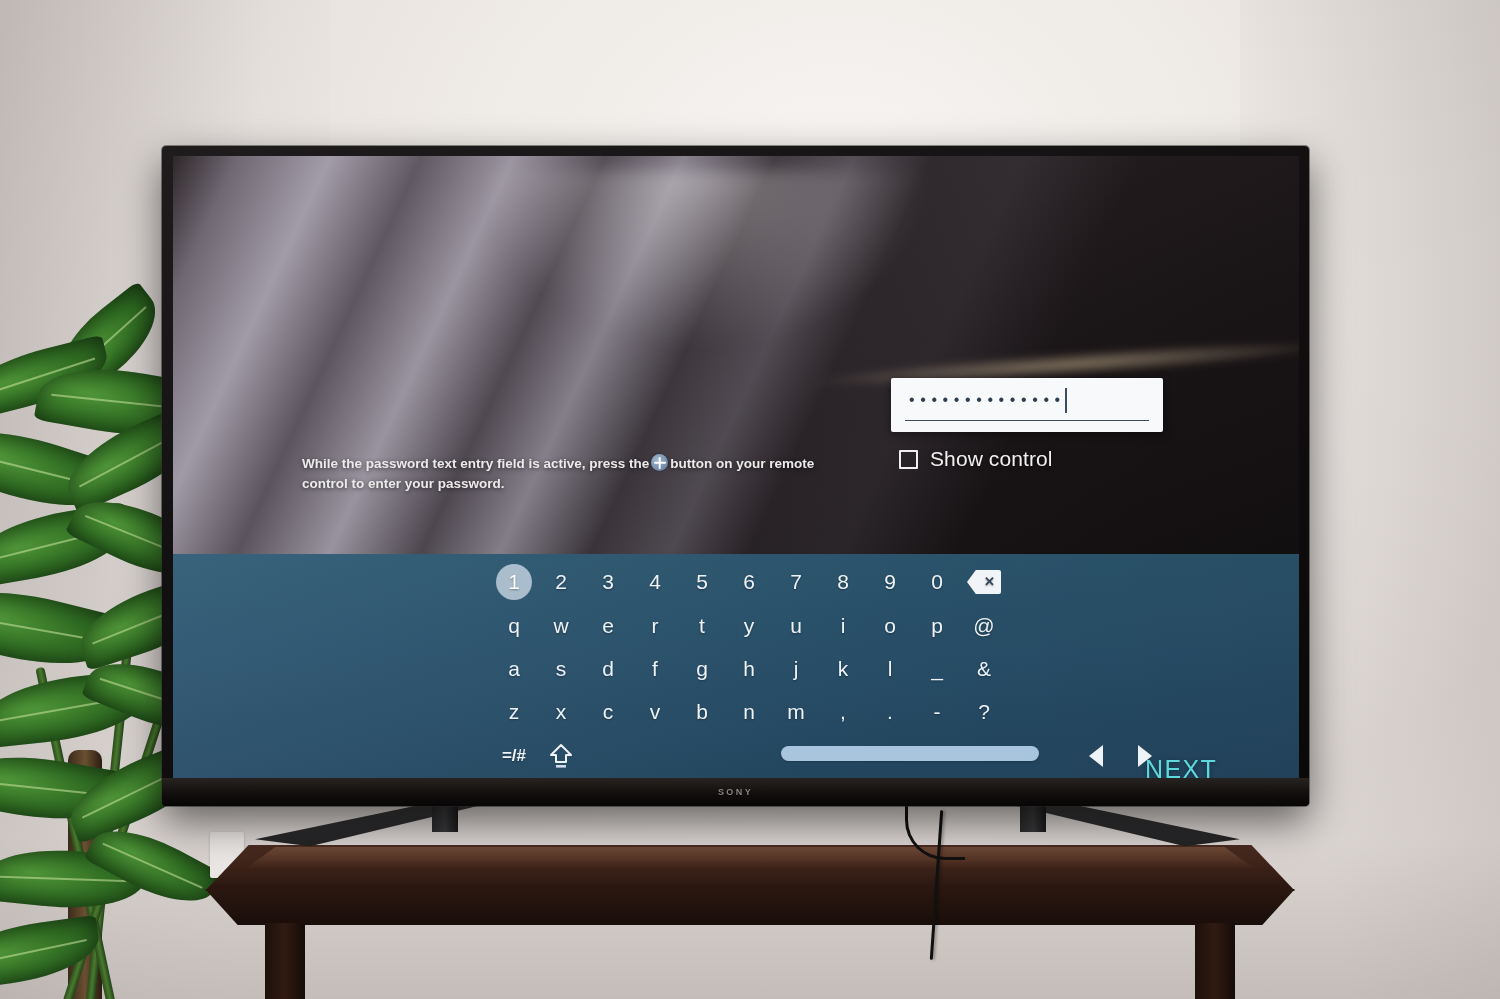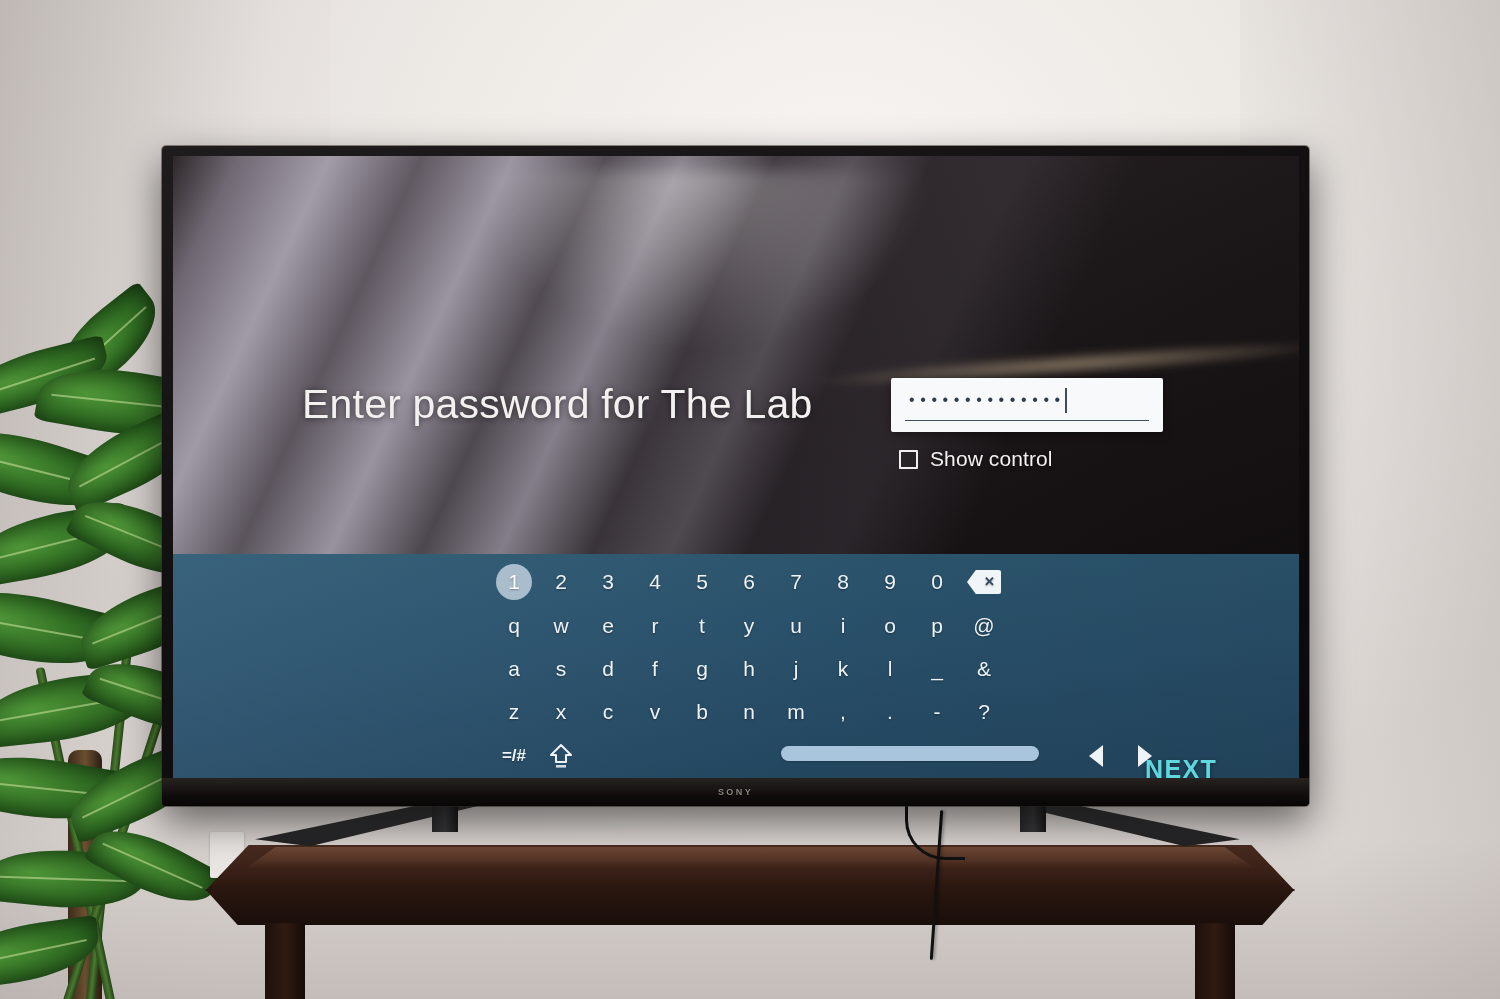--- a/index.html
+++ b/index.html
@@ -245,21 +245,21 @@
   .arrowkey {
     position:absolute; top:0; width:44px; height:44px;
     display:flex; align-items:center; justify-content:center;
     transform:translateX(-50%);
   }
   .tri-l { width:0;height:0; border-top:11px solid transparent; border-bottom:11px solid transparent; border-right:14px solid #eef3f7; }
   .tri-r { width:0;height:0; border-top:11px solid transparent; border-bottom:11px solid transparent; border-left:14px solid #eef3f7; }
 
   .next-btn {
     position:absolute; left:972px; top:108px;
-    color:#5fd8dd; font-size:25px; font-weight:700; letter-spacing:1.4px;
+    color:#5fd8dd; font-size:25px; font-weight:400; letter-spacing:1.4px;
     text-shadow:0 1px 4px rgba(0,0,0,.35);
   }
 
   
   .stand-leg {
     position:absolute; height:70px; width:230px;
     background:linear-gradient(180deg,#3b3b3d 0%,#2a2a2c 48%,#161617 100%);
     box-shadow:0 6px 14px rgba(0,0,0,.5);
   }
   .stand-leg.left {
@@ -348,22 +348,24 @@
     <div class="tv-bottom-rail">
       <div class="sony-logo">SONY</div>
     </div>
   </div>
 
   <div id="screen">
     <div class="wallpaper"></div>
     <div class="glare2"></div>
     <div class="glare"></div>
 
-    <div class="headline">Enter password for The Lab</div>
-
+
+    <div class="subtext">
+      <span>While the password text entry field is active, press the</span><span class="dpad-inline"></span><span>button on your remote control to enter your password.</span>
+    </div>
 
     <div class="pw-card">
       <div class="pw-dots">••••••••••••••</div>
       <div class="pw-caret"></div>
       <div class="pw-underline"></div>
     </div>
 
     <div class="showpw-row">
       <div class="checkbox"></div>
       <div class="showpw-label">Show control</div>

